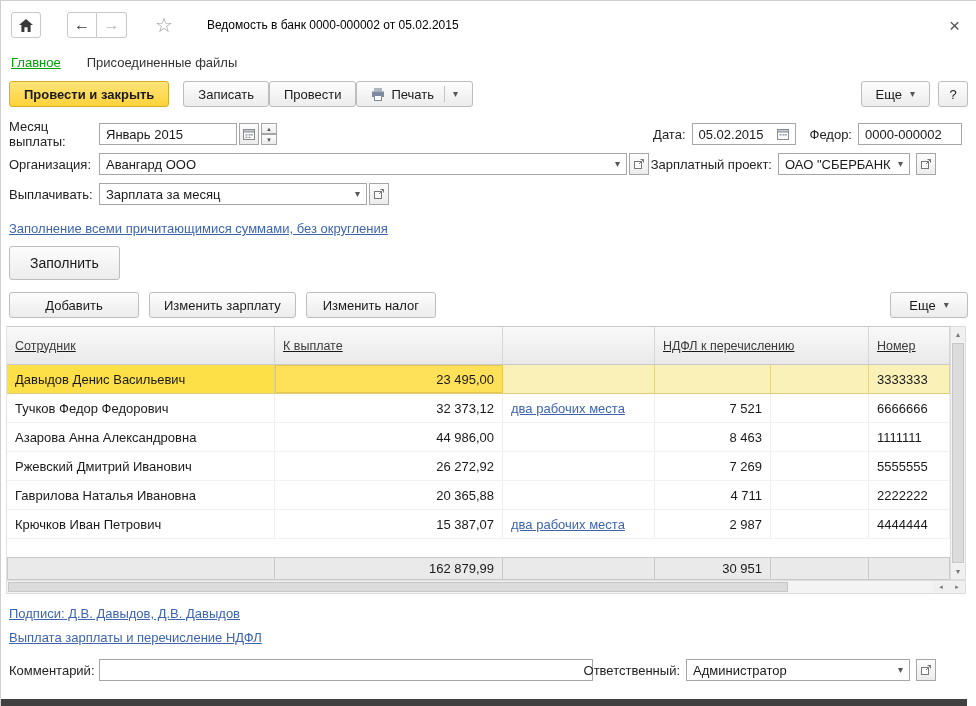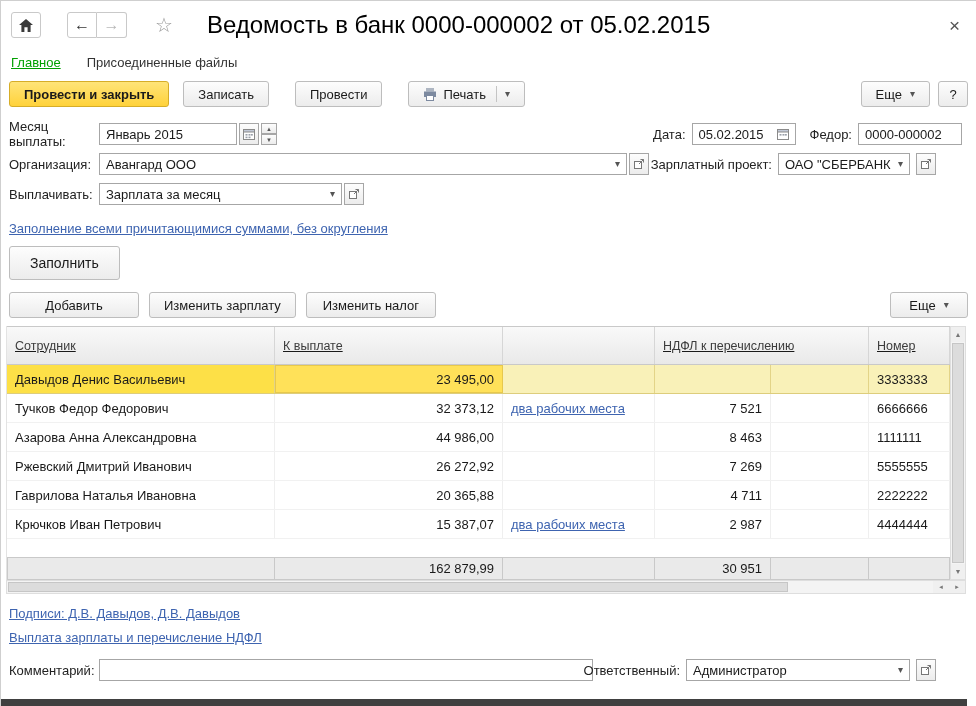--- a/index.html
+++ b/index.html
@@ -11,38 +11,38 @@
   .titlebar{height:48px;display:flex;align-items:center;padding:0 10px;}
   .sqbtn{width:30px;height:26px;display:inline-flex;align-items:center;justify-content:center;
          background:transparent;border:1px solid #c9c9c9;border-radius:3px;cursor:pointer;font-size:15px;}
   .navgrp{display:flex;margin-left:26px;}
   .navgrp .sqbtn{border-radius:0;}
   .navgrp .sqbtn:first-child{border-radius:3px 0 0 3px;}
   .navgrp .sqbtn:last-child{border-radius:0 3px 3px 0;border-left:none;}
   .arrow-back{color:#333;font-weight:bold;font-size:16px;}
   .arrow-fwd{color:#b8b8b8;font-weight:bold;font-size:16px;}
   .star{margin-left:22px;color:#9a9a9a;font-size:20px;cursor:pointer;background:none;border:none;}
-  .doc-title{margin-left:28px;font-size:24px;color:#000;}
+  .doc-title{margin-left:28px;font-size:12px;color:#000;}
   .close-x{margin-left:auto;color:#555;font-size:19px;background:none;border:none;cursor:pointer;line-height:1;}
 
   
   .navrow{height:26px;display:flex;align-items:center;gap:26px;padding:0 10px;}
   .nav-main{color:var(--nav-green,#00a000);text-decoration:underline;cursor:pointer;}
   .nav-other{color:#333;cursor:pointer;text-decoration:none;}
 
   
   .btn{display:inline-flex;align-items:center;justify-content:center;height:26px;padding:6px 14px;
        background:linear-gradient(#fdfdfd,#ececec);border:1px solid #bdbdbd;border-radius:3px;
        font-size:13px;color:#1a1a1a;cursor:pointer;white-space:nowrap;box-sizing:border-box;}
   .btn-primary{background:linear-gradient(#ffe478,var(--accent-yellow,#ffd23b));
        border-color:#d6ad28;font-weight:bold;}
   .caret{font-size:10px;color:#555;margin-left:8px;line-height:1;}
   .split{width:1px;height:16px;background:#c4c4c4;margin-left:10px;}
   .toolbar{display:flex;align-items:center;padding:6px 8px 6px 8px;gap:0;}
-  .toolbar .btn{margin-right:26px;}
+  .toolbar .btn{}
   .toolbar .btn-primary{margin-right:14px;}
   .toolbar .spacer{flex:1;}
   .toolbar .btn-help{margin:0 0 0 8px;width:30px;padding:0;}
   .toolbar .btn-more{margin-right:0;}
 
   
   .fields{padding:8px 8px 0 8px;}
   .frow{position:relative;display:flex;align-items:center;height:26px;margin-bottom:4px;}
   .flabel{width:90px;flex:0 0 90px;color:#222;}
   .field{height:22px;border:1px solid #a6a6a6;background:#fff;display:flex;align-items:center;
@@ -236,21 +236,21 @@
           <svg width="12" height="12" viewBox="0 0 12 12">
             <rect x="1.5" y="3.5" width="7" height="7" fill="#fff" stroke="#777"></rect>
             <path d="M6 6 L10.5 1.5 M7.5 1.5 H10.5 V4.5" stroke="#777" fill="none"></path>
           </svg>
         </span>
       </span>
     </div>
 
     <div class="frow">
       <span class="flabel">Выплачивать:</span>
-      <span class="field" style="width:243px">
+      <span class="field" style="width:268px">
         <span class="val">Зарплата за месяц</span>
         <span class="caret">▾</span>
       </span>
       <span class="icbtn">
         <svg width="12" height="12" viewBox="0 0 12 12">
           <rect x="1.5" y="3.5" width="7" height="7" fill="#fff" stroke="#777"></rect>
           <path d="M6 6 L10.5 1.5 M7.5 1.5 H10.5 V4.5" stroke="#777" fill="none"></path>
         </svg>
       </span>
     </div>

